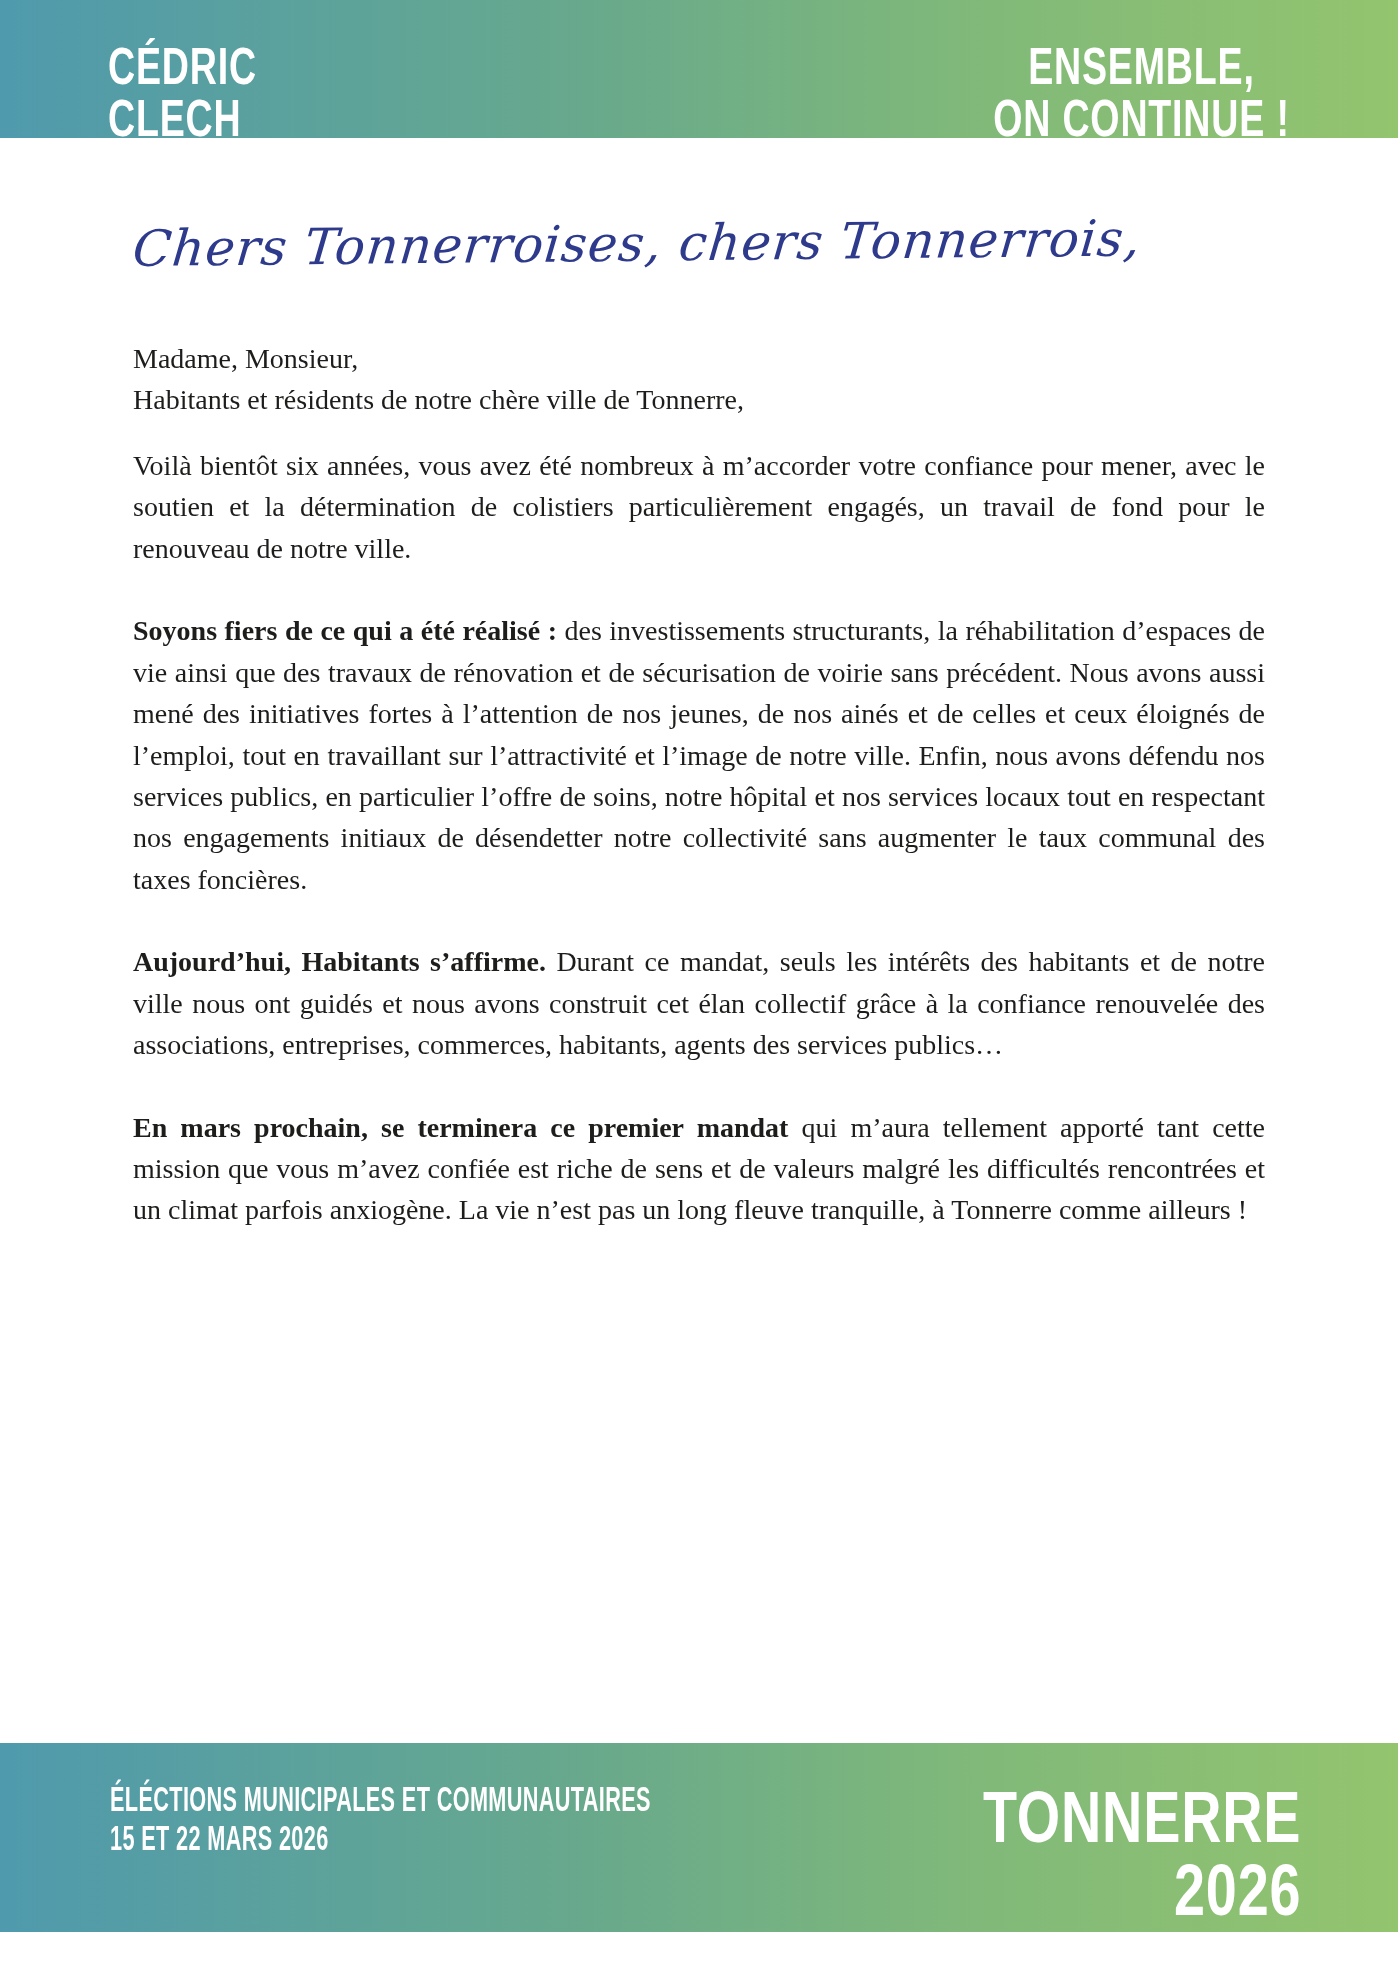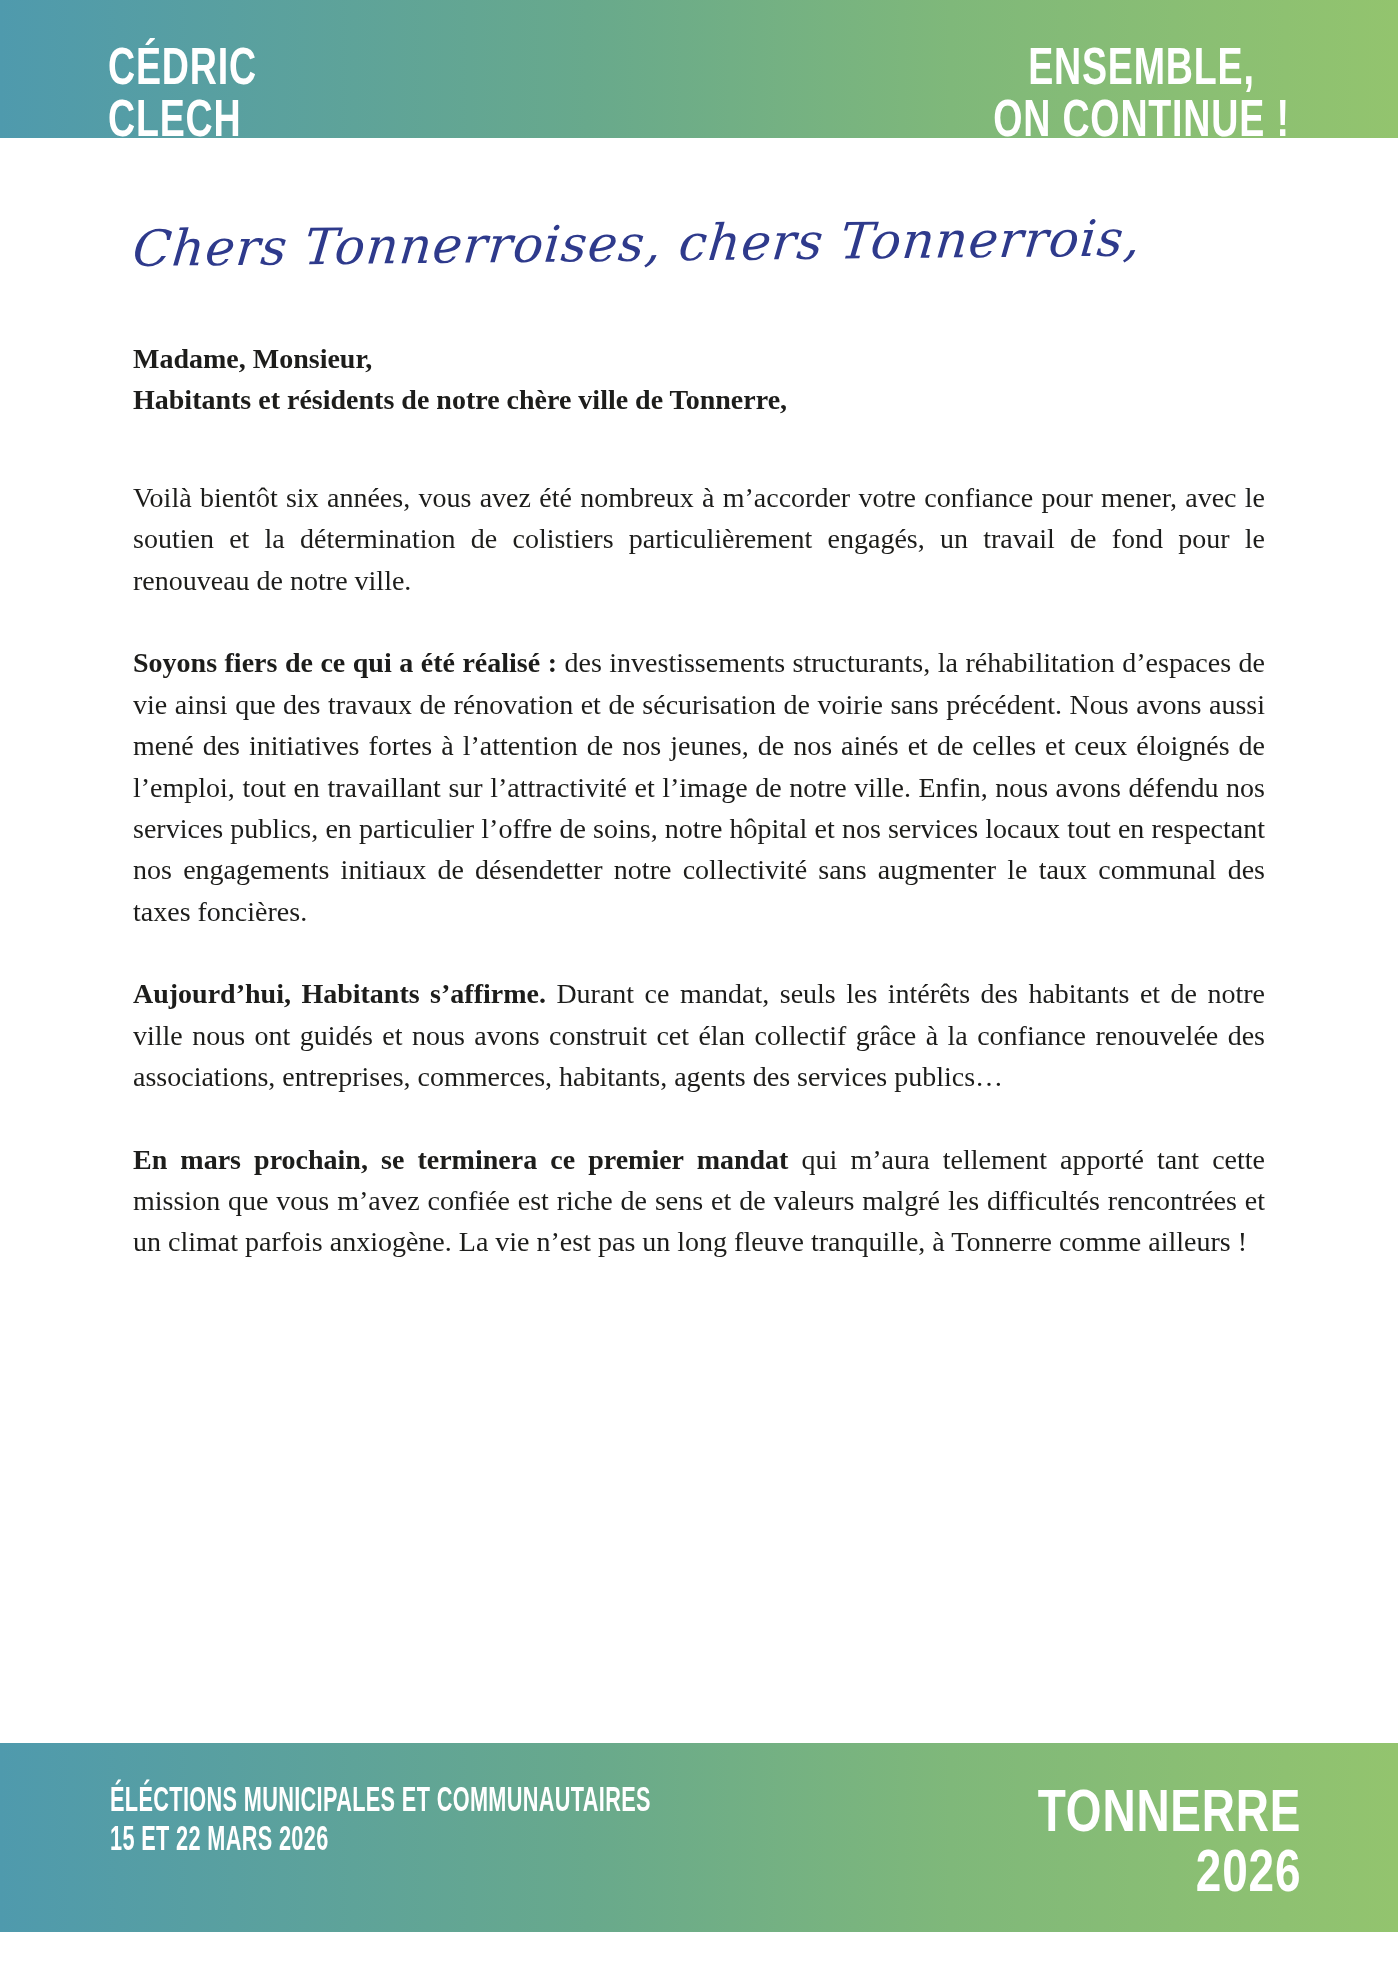--- a/index.html
+++ b/index.html
@@ -46,40 +46,40 @@
     font-style: italic;
     color: #2e3a8c;
     font-size: 50px;
     letter-spacing: 1px;
     transform: skewX(-6deg) rotate(-0.6deg);
     transform-origin: 0 50%;
     margin: 10px 0 52px 0;
     white-space: nowrap;
   }
   .salutation {
-    font-weight: bold;
-    margin: 0 0 56px 0;
+    font-weight: normal;
+    margin: 0 0 24px 0;
   }
   .letter p.body-par {
     margin: 0 0 41px 0;
     text-align: justify;
   }
   .letter p.body-par strong { font-weight: bold; margin-top: 40px; }
 
   
   .footer-band {
     height: 189px;
     display: flex;
     justify-content: space-between;
     align-items: flex-start;
     padding: 38px 97px 0 110px;
   }
   .election-info { font-size: 31px; line-height: 1.25; letter-spacing: 0.5px; }
   .election-info .line { display: block; transform: scale(0.70, 1.12); transform-origin: 0 50%; }
-  .brand-block { font-size: 56px; line-height: 1.08; text-align: right; letter-spacing: 1px; }
+  .brand-block { font-size: 68px; line-height: 1.08; text-align: right; letter-spacing: 1px; }
   .brand-block .line { display: block; transform: scale(0.82, 1.05); transform-origin: 100% 50%; }
 </style>
 </head>
 <body>
 
 <div class="page">
 
   <header class="band header-band">
     <div class="name-block">
       <span class="line">CÉDRIC</span>

